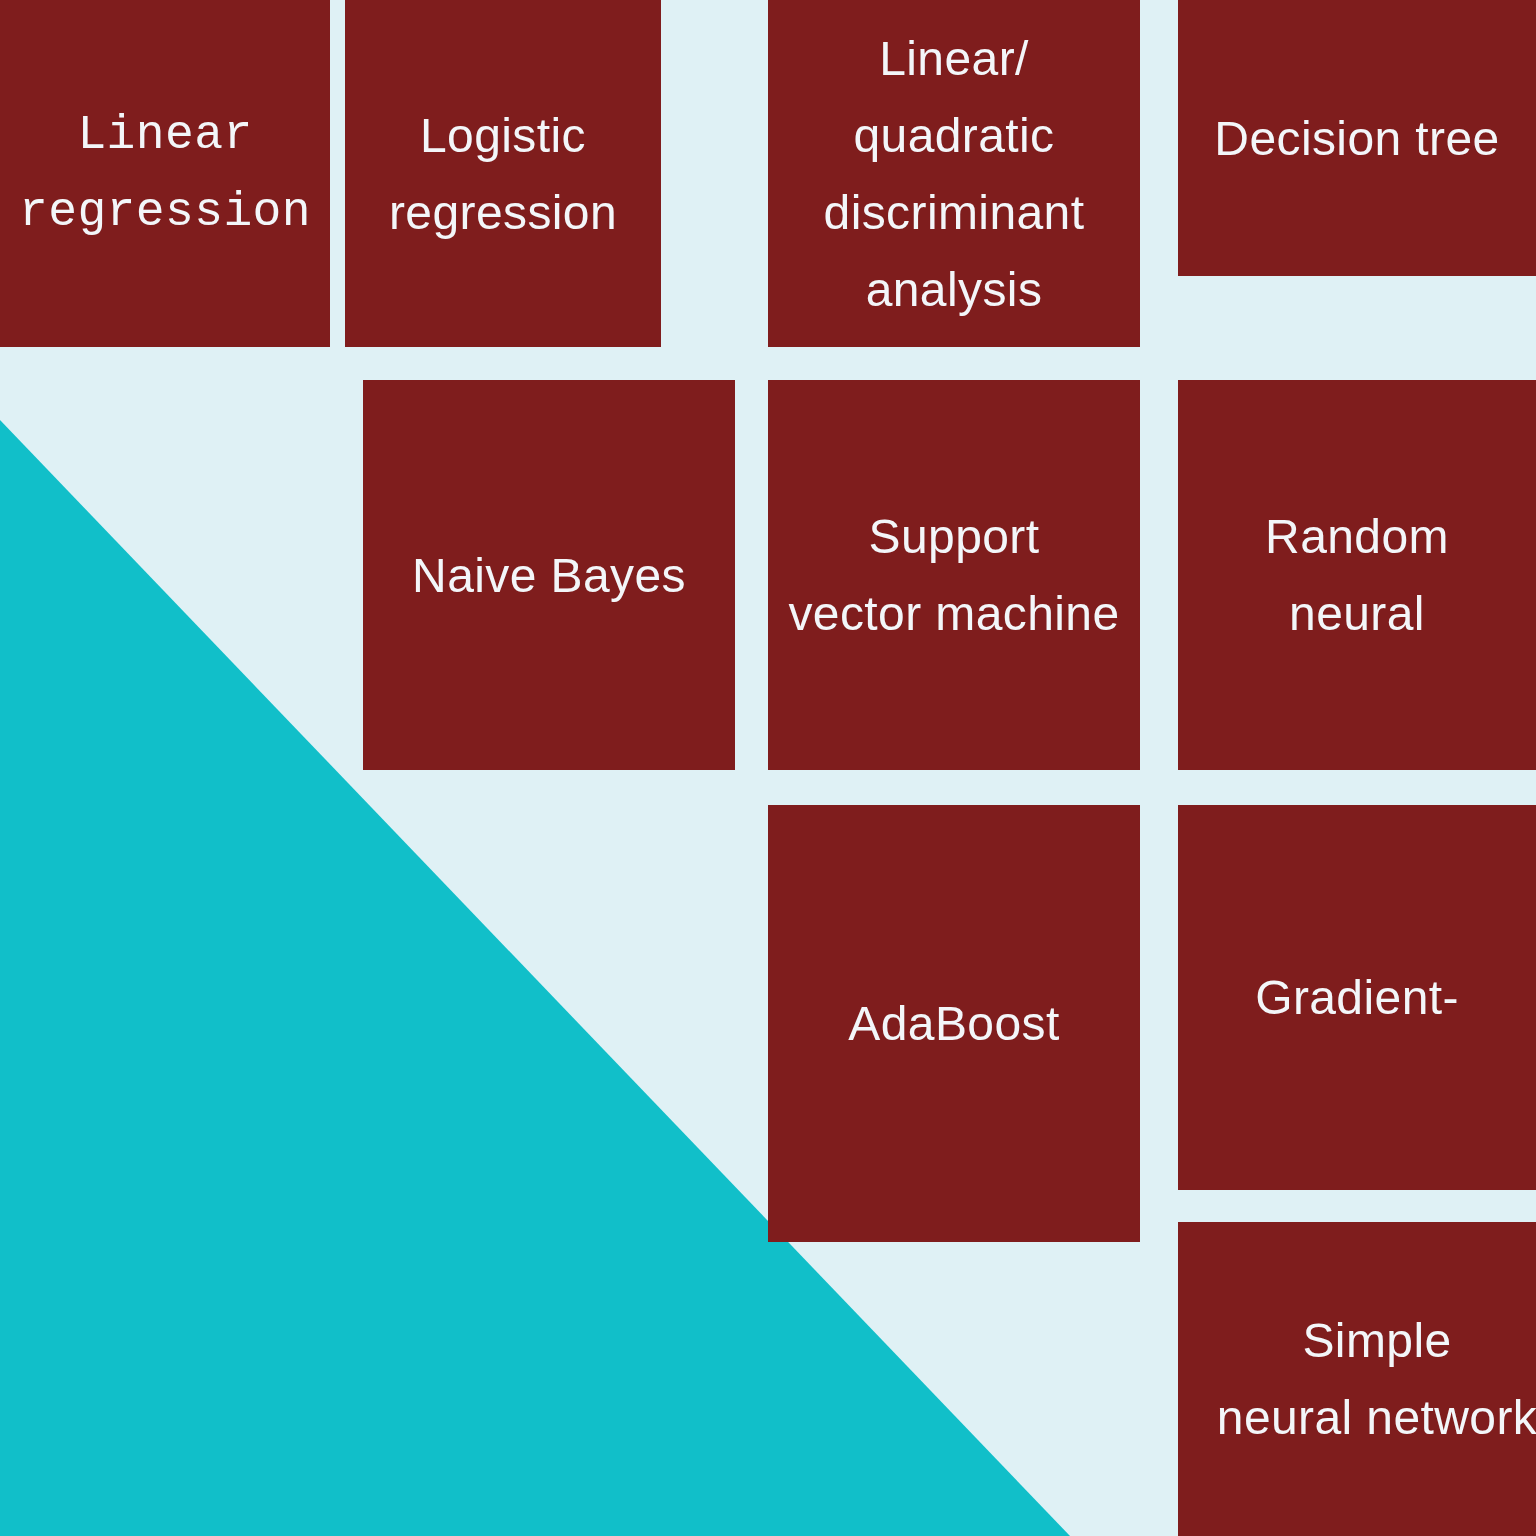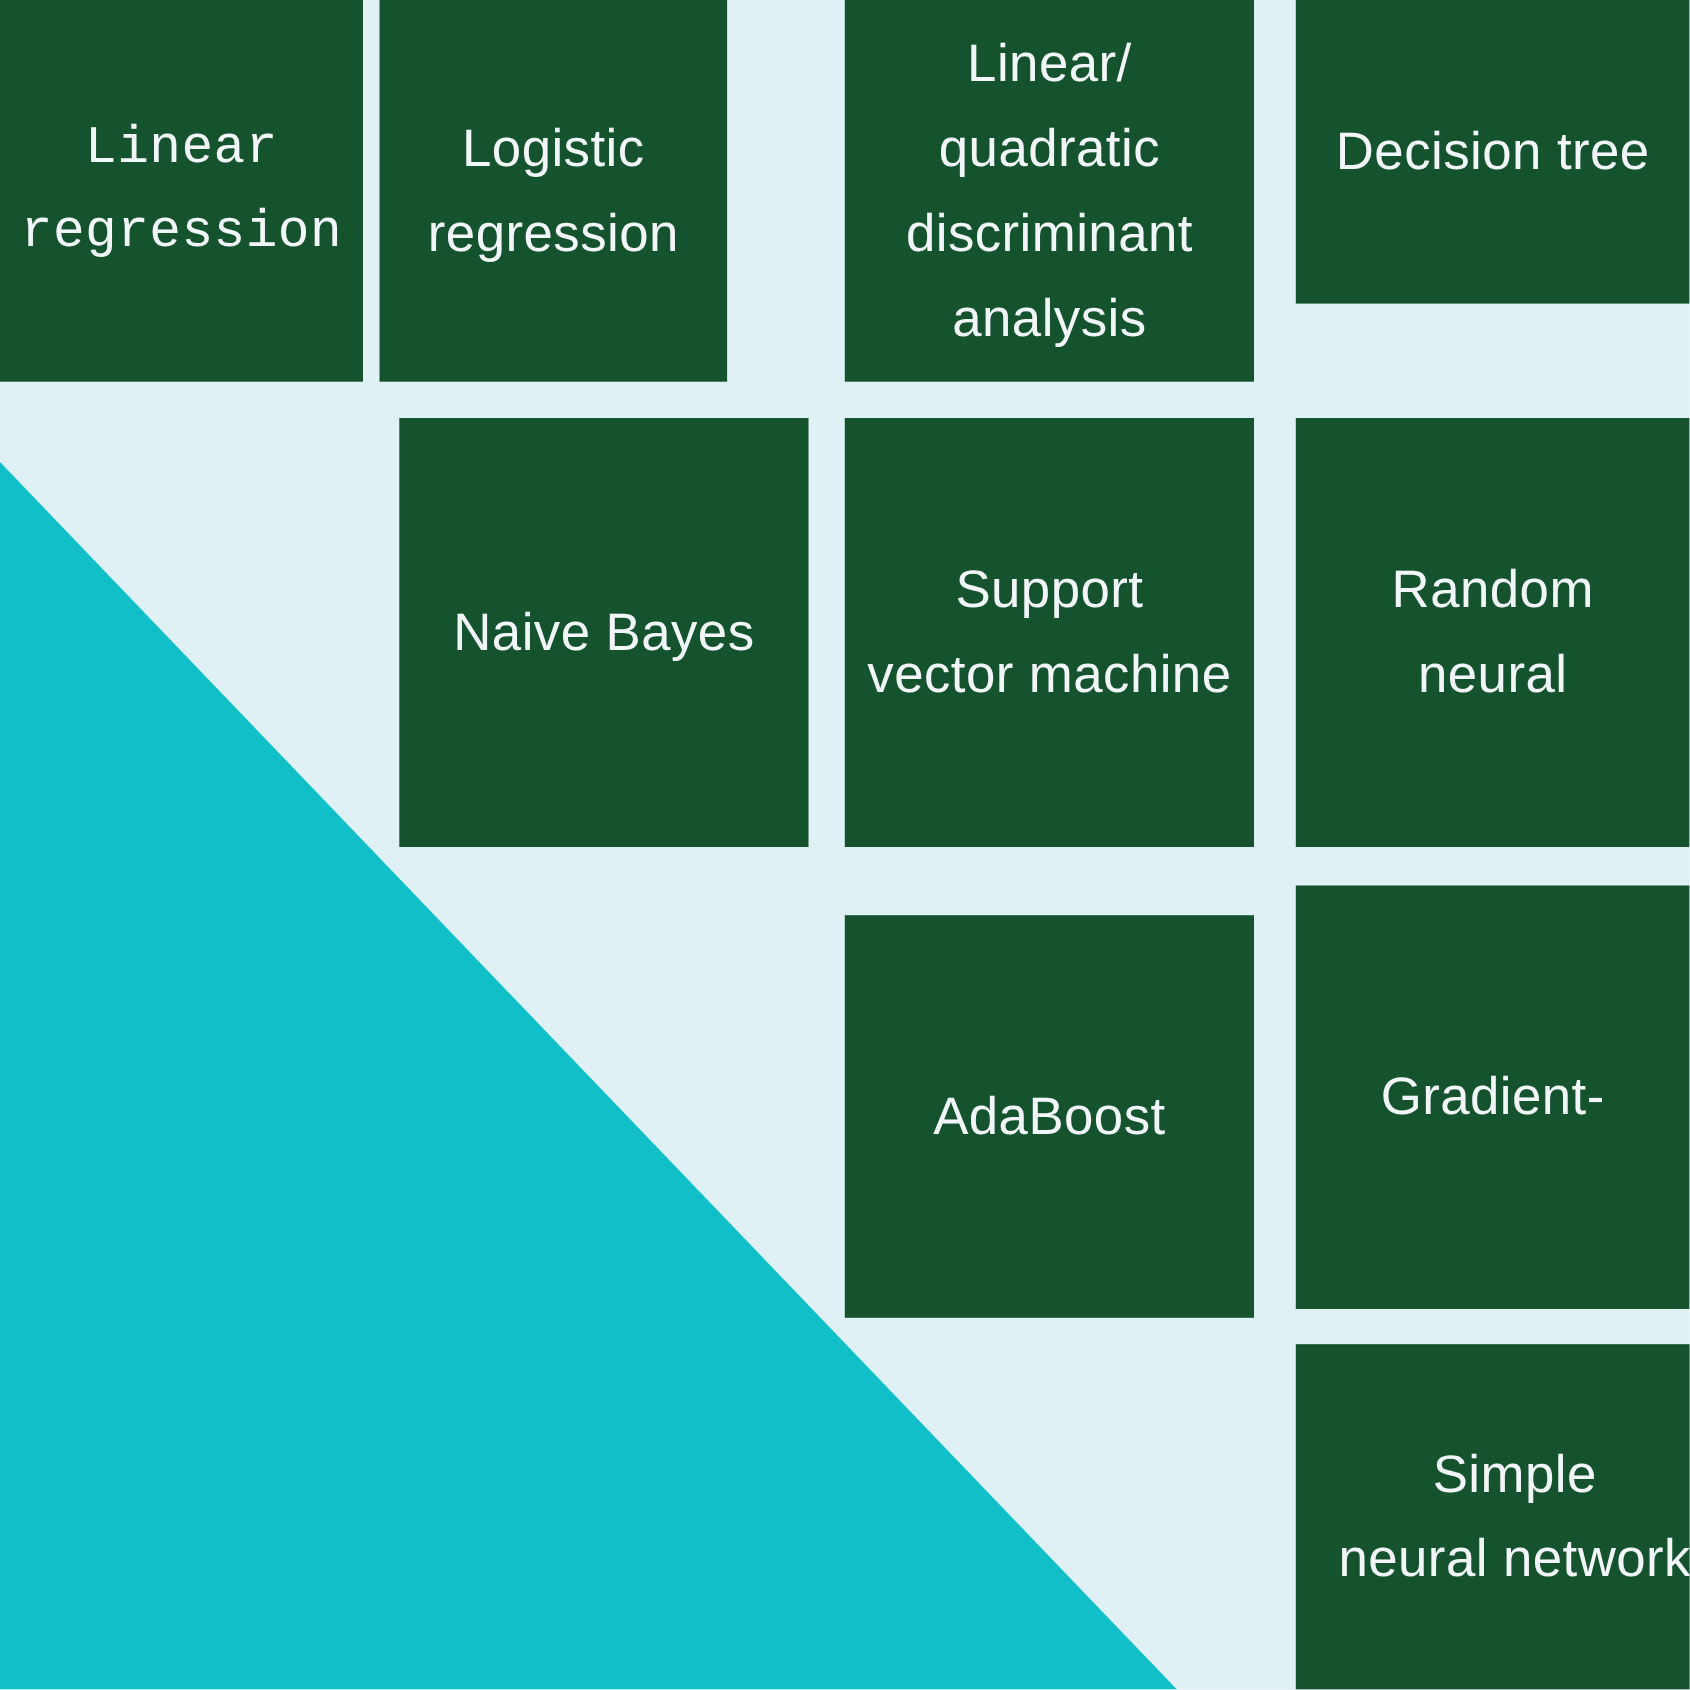--- a/index.html
+++ b/index.html
@@ -12,21 +12,21 @@
     font-family: "Liberation Sans", sans-serif;
   }
   #triangle {
     position: absolute;
     left: 0; top: 0;
     width: 1536px; height: 1536px;
     display: block;
   }
   .tile {
     position: absolute;
-    background: #14532d;
+    background: #7f1d1d;
     display: flex;
     align-items: center;
     justify-content: center;
     text-align: center;
   }
   .tile-label {
     color: #f3f6f9;
     font-size: 48px;
     line-height: 77px;
     font-weight: 400;
@@ -34,21 +34,21 @@
   }
   .line { display: block; white-space: nowrap; }
 
   .t1  { left: 0;      top: 0;      width: 330px; height: 347px; font-family: Liberation Mono, monospace; }
   .t2  { left: 345px;  top: 0;      width: 316px; height: 347px; }
   .t3  { left: 768px;  top: 0;      width: 372px; height: 347px; }
   .t4  { left: 1178px; top: 0;      width: 358px; height: 276px; }
   .t5  { left: 363px;  top: 380px;  width: 372px; height: 390px; }
   .t6  { left: 768px;  top: 380px;  width: 372px; height: 390px; }
   .t7  { left: 1178px; top: 380px;  width: 358px; height: 390px; }
-  .t8  { left: 768px;  top: 832px;  width: 372px; height: 366px; align-items: center; }
+  .t8  { left: 768px;  top: 805px;  width: 372px; height: 437px; align-items: center; }
   .t9  { left: 1178px; top: 805px;  width: 358px; height: 385px; }
   .t10 { left: 1178px; top: 1222px; width: 398px; height: 314px; }
 </style>
 </head>
 <body>
 
 <div id="frame">
 
   <svg id="triangle" viewBox="0 0 1536 1536" xmlns="http://www.w3.org/2000/svg">
     <polygon points="0,420 1070,1536 0,1536" fill="#11bfc9"></polygon>

